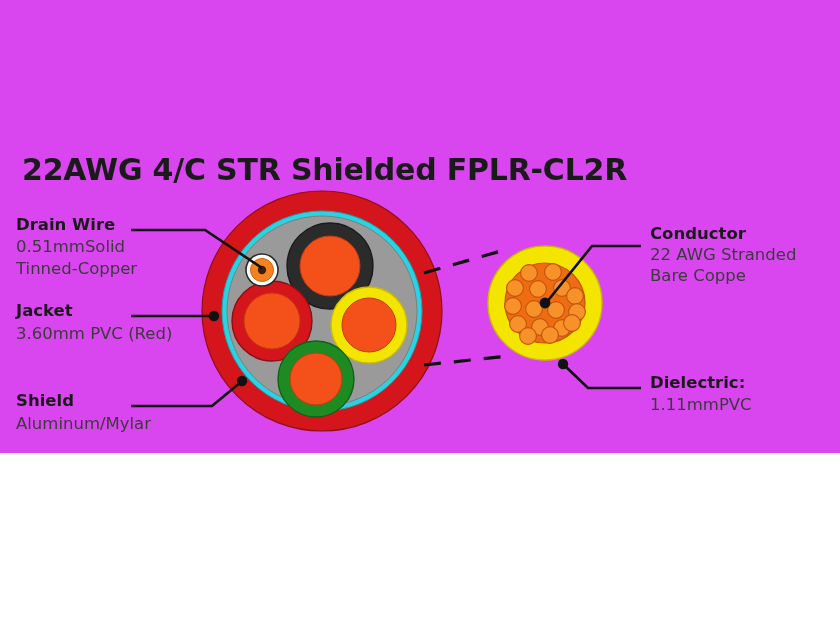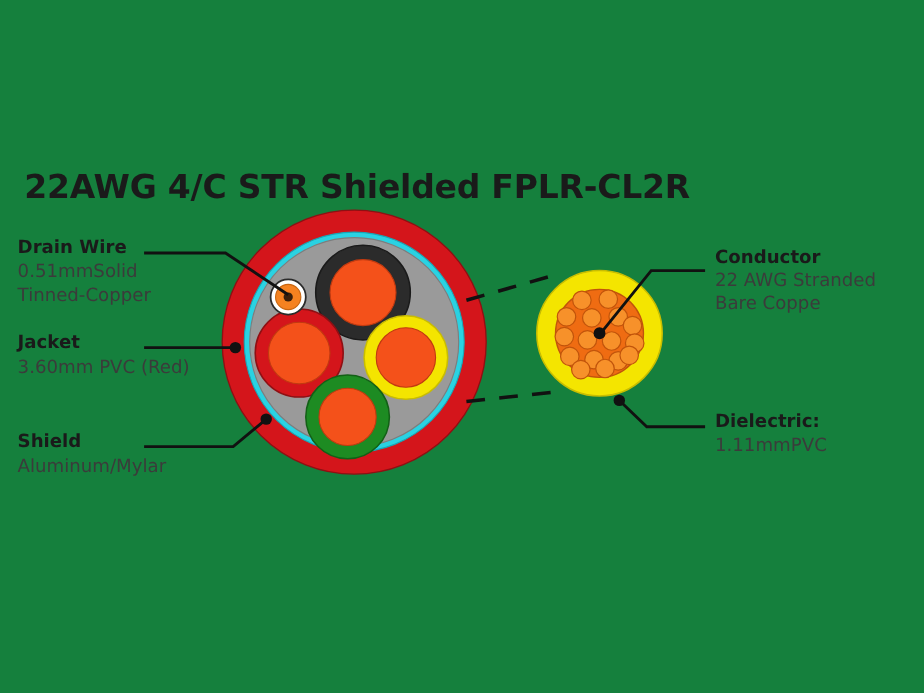--- a/index.html
+++ b/index.html
@@ -9,22 +9,22 @@
   }
   body {
     width: 840px;
     height: 630px;
     font-family: "DejaVu Sans", sans-serif;
     overflow: hidden;
   }
   #diagram-root {
     position: relative;
     width: 840px;
-    height: 630px;
-    background: #15803d;
+    height: 453px;
+    background: #d946ef;
   }
   svg#cable-svg {
     position: absolute;
     left: 0;
     top: 0;
     width: 840px;
     height: 630px;
     display: block;
   }
   .title-text {

